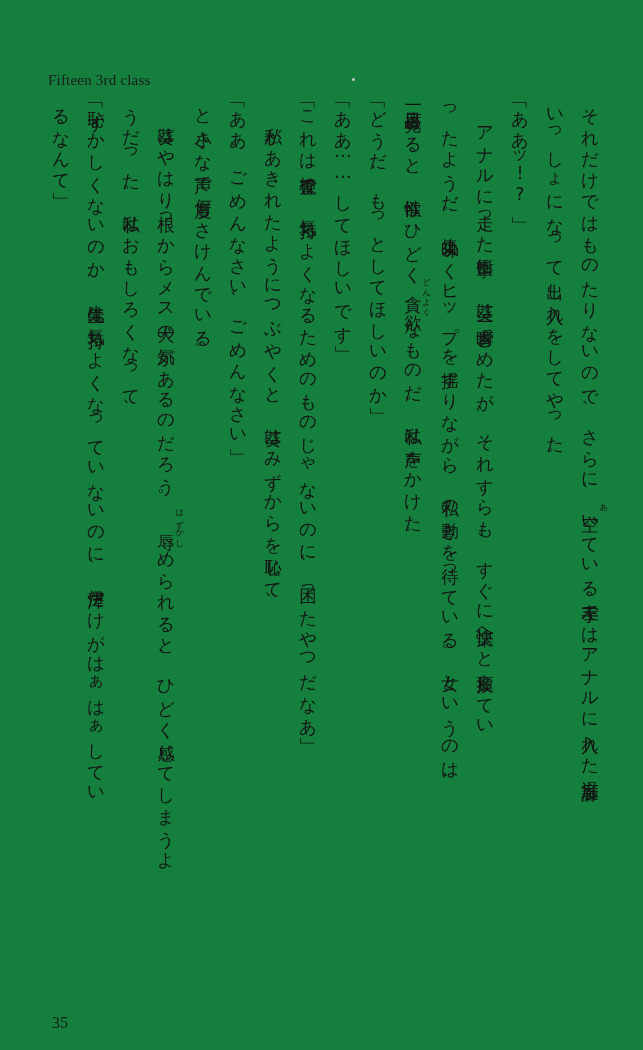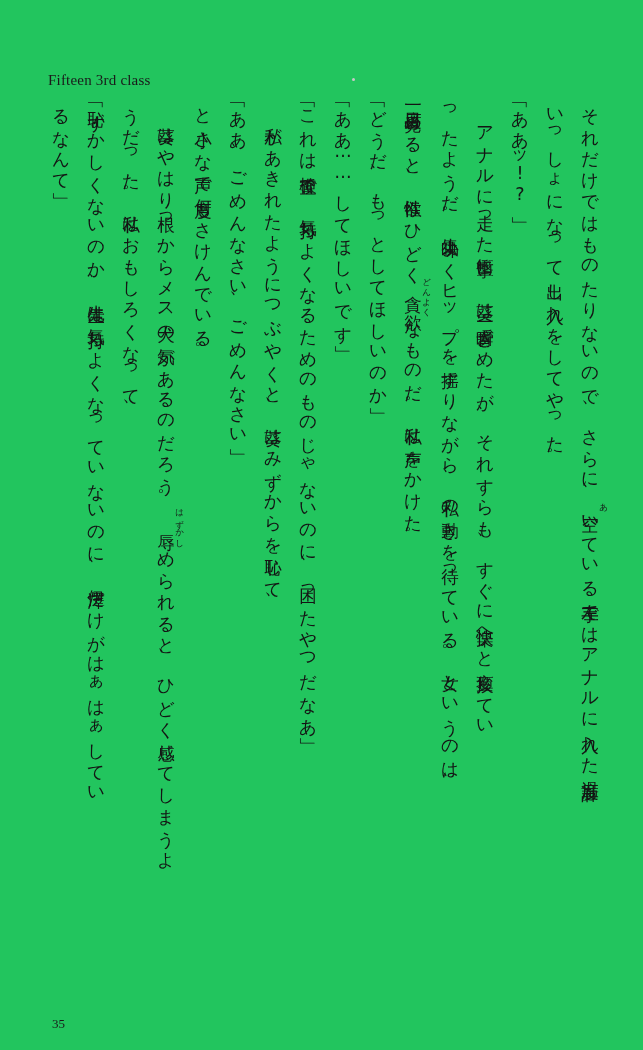--- a/index.html
+++ b/index.html
@@ -12,42 +12,42 @@
     height: 1050px;
     position: relative;
     font-family: "Liberation Serif", serif;
     color: #111111;
     overflow: hidden;
   }
 
   .page {
     position: absolute;
     inset: 0;
-    background: #22c55e;
+    background: #15803d;
   }
 
   
   .running-head {
     position: absolute;
     left: 48px;
     top: 72px;
     font-family: "Liberation Serif", serif;
     font-size: 15px;
     letter-spacing: 0.2px;
     color: #1a1a1a;
     white-space: nowrap;
   }
 
   
   .folio {
     position: absolute;
     left: 52px;
     bottom: 18px;
     font-family: "Liberation Serif", serif;
-    font-size: 13px;
+    font-size: 16px;
     color: #1a1a1a;
   }
 
   
   .vtext {
     position: absolute;
     top: 96px;
     left: 40px;
     right: 34px;
     height: 900px;

